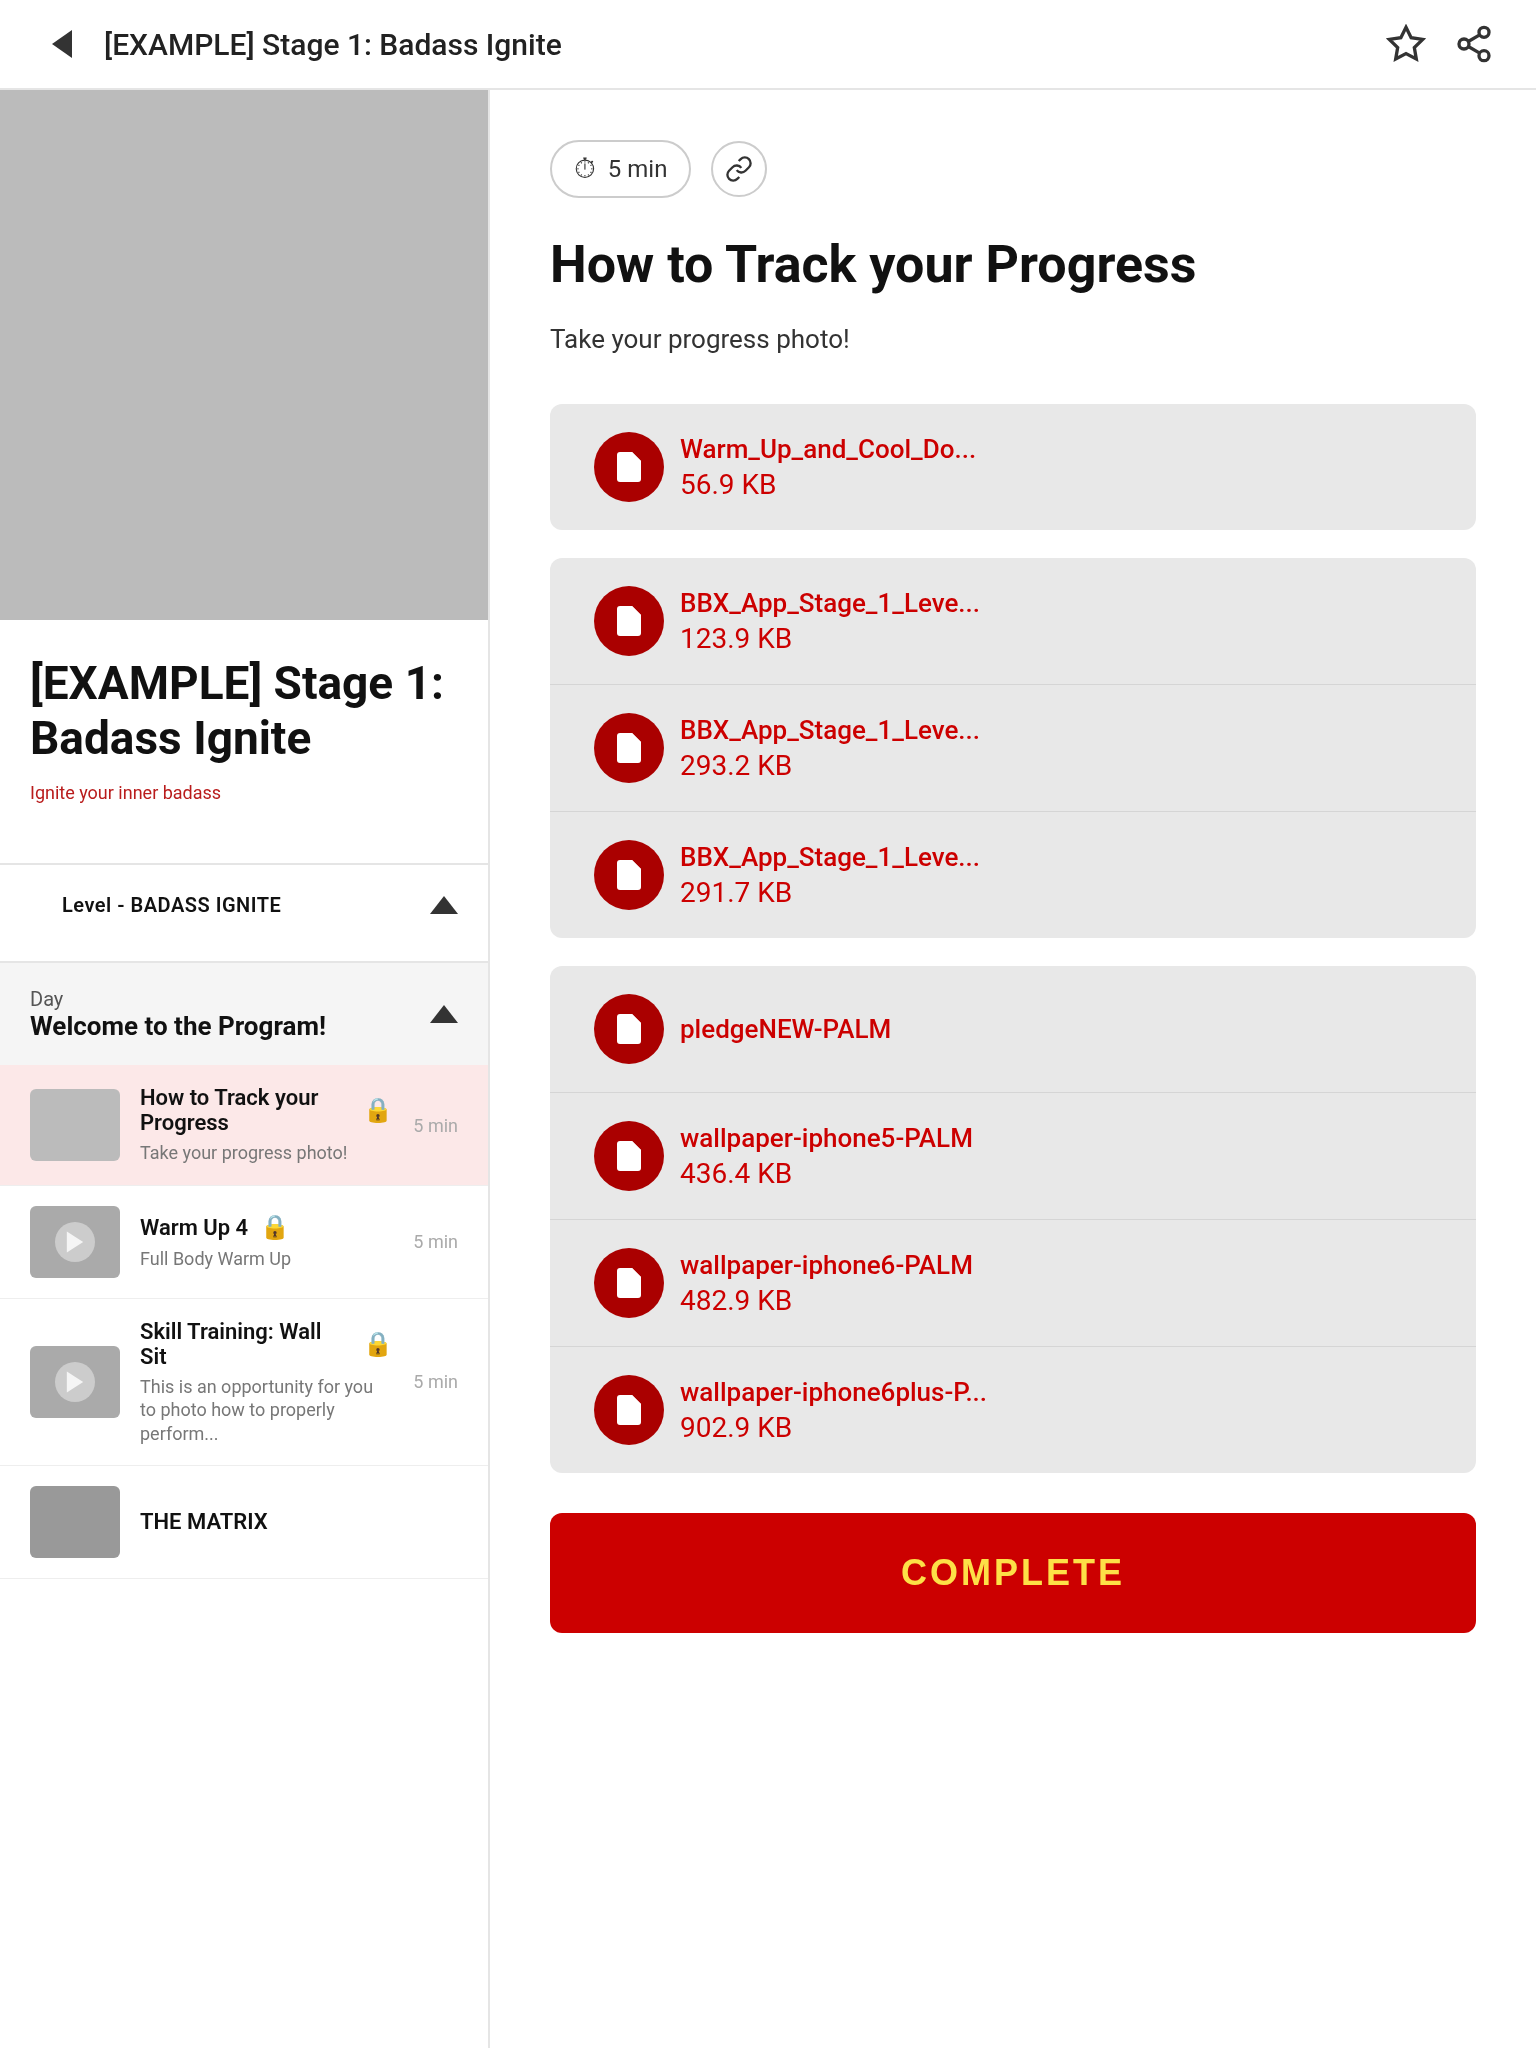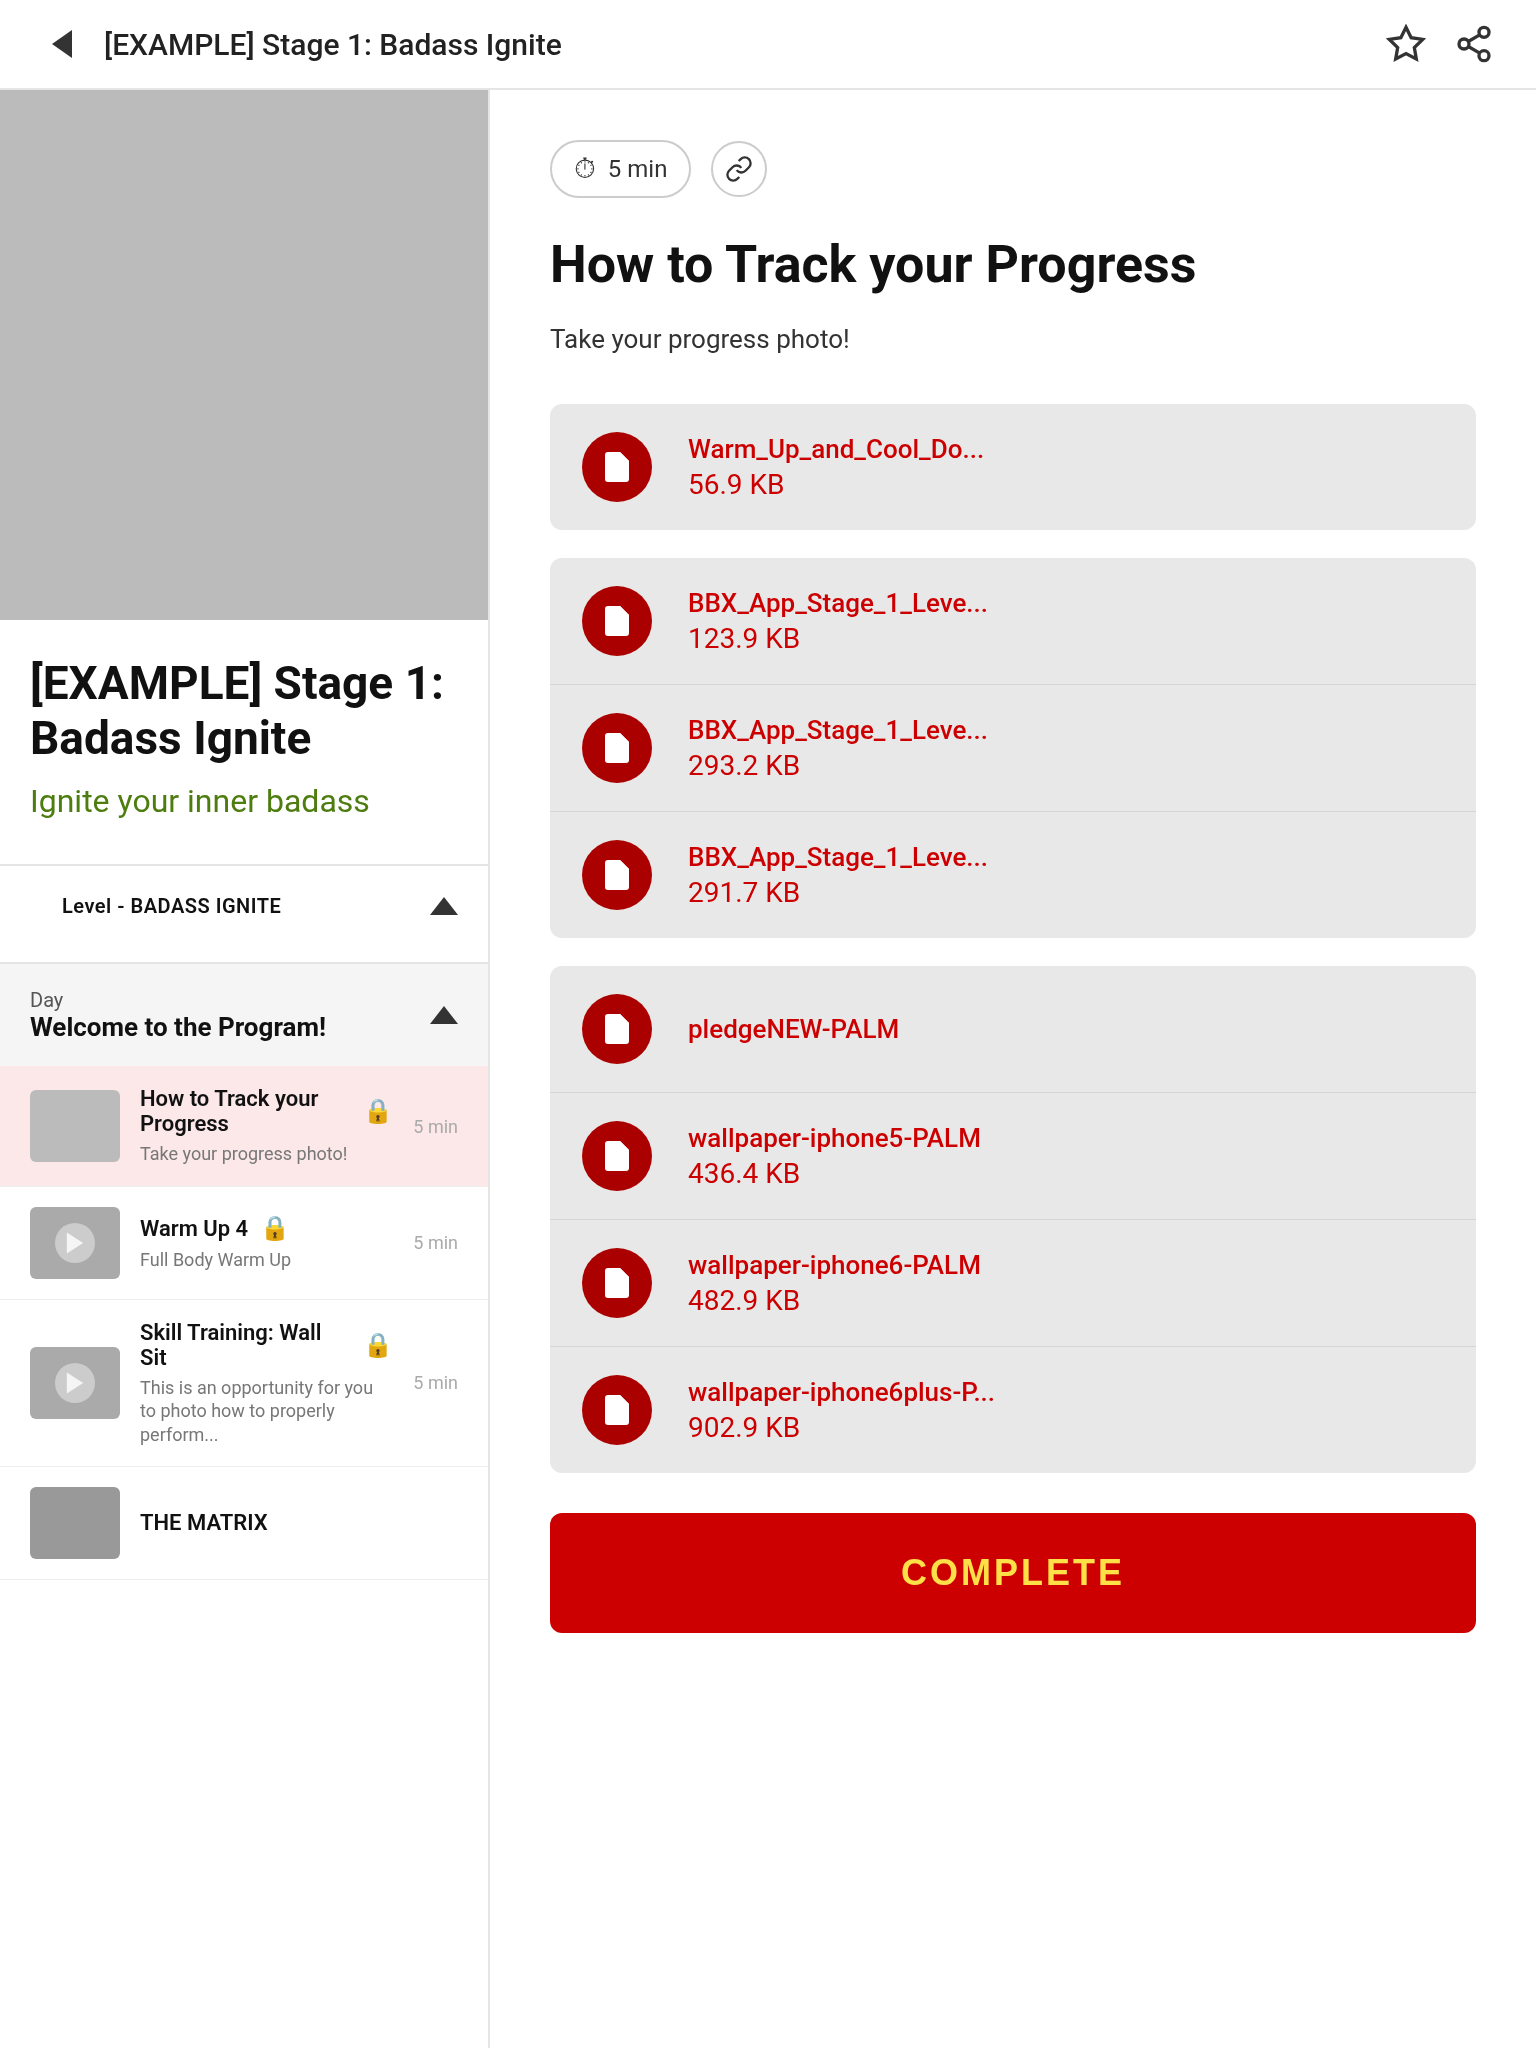--- a/index.html
+++ b/index.html
@@ -86,23 +86,23 @@
       padding: 36px 30px 0 30px;
     }
     .program-title {
       font-size: 46px;
       font-weight: 700;
       color: #111;
       line-height: 1.2;
       margin-bottom: 16px;
     }
     .program-subtitle {
-      font-size: 32px;
-      color: #4d7c0f;
-      margin-bottom: 44px;
+      font-size: 18px;
+      color: #b91c1c;
+      margin-bottom: 60px;
     }
 
     .level-section {
       border-top: 2px solid #e5e5e5;
     }
     .level-header {
       display: flex;
       align-items: center;
       justify-content: space-between;
       padding: 28px 30px;
@@ -273,22 +273,22 @@
     
     .file-group {
       background: #e8e8e8;
       border-radius: 12px;
       margin-bottom: 28px;
       overflow: hidden;
     }
     .file-item {
       display: flex;
       align-items: center;
-      gap: 36px;
-      padding: 28px 32px;
+      gap: 16px;
+      padding: 28px 44px;
       border-bottom: 1px solid #d5d5d5;
       cursor: pointer;
     }
     .file-item:last-child {
       border-bottom: none;
     }
     .file-icon-circle {
       width: 70px;
       height: 70px;
       background: #a00;

